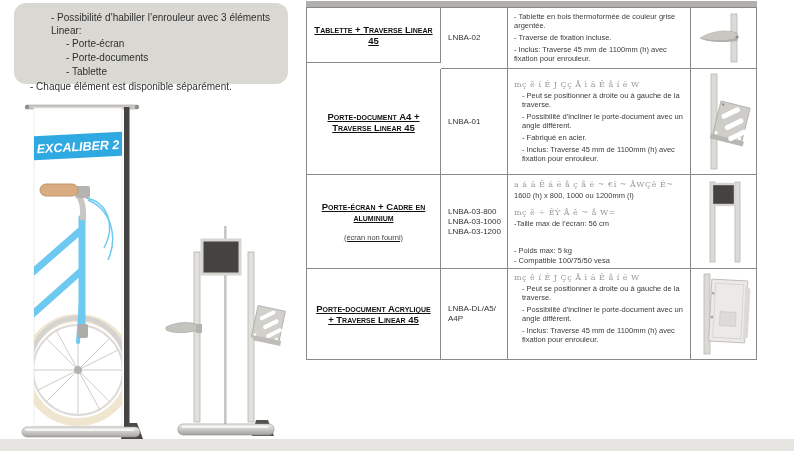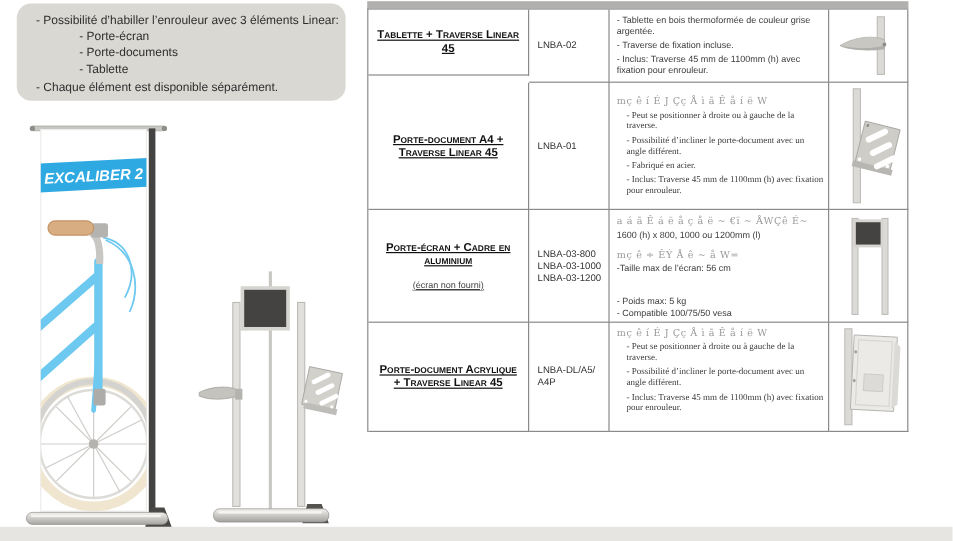--- a/index.html
+++ b/index.html
@@ -5,42 +5,42 @@
   html,body{margin:0;padding:0;background:#fff;}
   #stage{position:relative;width:794px;height:451px;overflow:hidden;background:#ffffff;
          font-family:"Liberation Sans",sans-serif;color:#3c3c3c;}
 
   
   .bottom-strip{position:absolute;left:0;top:439px;width:794px;height:12px;background:#e6e5e2;}
 
   
   .info-box{position:absolute;left:14px;top:3px;width:274px;height:81px;background:#d9d8d3;
             border-radius:12px;font-size:10px;color:#2e2e2e;padding:8px 0 0 0;box-sizing:border-box;}
-  .info-box .l1{padding-left:16px;line-height:13px;}
+  .info-box .l1{padding-left:37px;line-height:13px;}
   .info-box .sub{padding-left:52px;line-height:14px;}
   .info-box .l2{padding-left:16px;line-height:14px;margin-top:1px;}
 
   
   .tbl-topbar{position:absolute;left:306px;top:1px;width:451px;height:6px;background:#b1b0ae;}
   .tbl{position:absolute;left:306px;top:7px;width:451px;border-left:1px solid #8a8a8a;
        border-top:1px solid #8a8a8a;box-sizing:border-box;}
   .tr{display:grid;grid-template-columns:134px 67px 183px 66px;}
   .td{border-right:1px solid #8a8a8a;border-bottom:1px solid #8a8a8a;box-sizing:border-box;
       overflow:hidden;position:relative;}
   .td.name{display:flex;flex-direction:column;align-items:center;justify-content:center;
            font-weight:bold;font-variant:small-caps;font-size:9.5px;line-height:11px;
            color:#111;text-align:center;padding:2px 6px;text-decoration:underline;}
   .td.name .note{font-weight:normal;font-variant:normal;font-size:7.5px;color:#444;margin-top:9px;}
   .td.code{display:flex;align-items:center;font-size:8px;color:#333;padding-left:7px;
            white-space:pre-line;line-height:10px;}
   .td.desc{font-size:7.5px;line-height:9px;padding:4px 3px 2px 6px;display:flex;
            flex-direction:column;justify-content:flex-start;}
   .td.desc.center{justify-content:center;}
   .td.desc .p{margin:0 0 3px 0;}
-  .td.desc .p.ind{padding-left:8px;text-indent:0;font-family:Liberation Serif, serif;}
+  .td.desc .p.ind{padding-left:8px;text-indent:0;}
   .td.desc .garbled{font-family:"DejaVu Serif",serif;color:#9a9a9a;font-size:8px;
                     letter-spacing:0.5px;margin:0 0 2px 0;}
   .td.img{display:flex;align-items:center;justify-content:center;padding:1px;}
   .td.img svg{display:block;}
 
   
   .banner-stand{position:absolute;left:20px;top:98px;width:130px;height:352px;}
   .acc-stand{position:absolute;left:156px;top:226px;width:140px;height:224px;}
 </style>
 </head>

